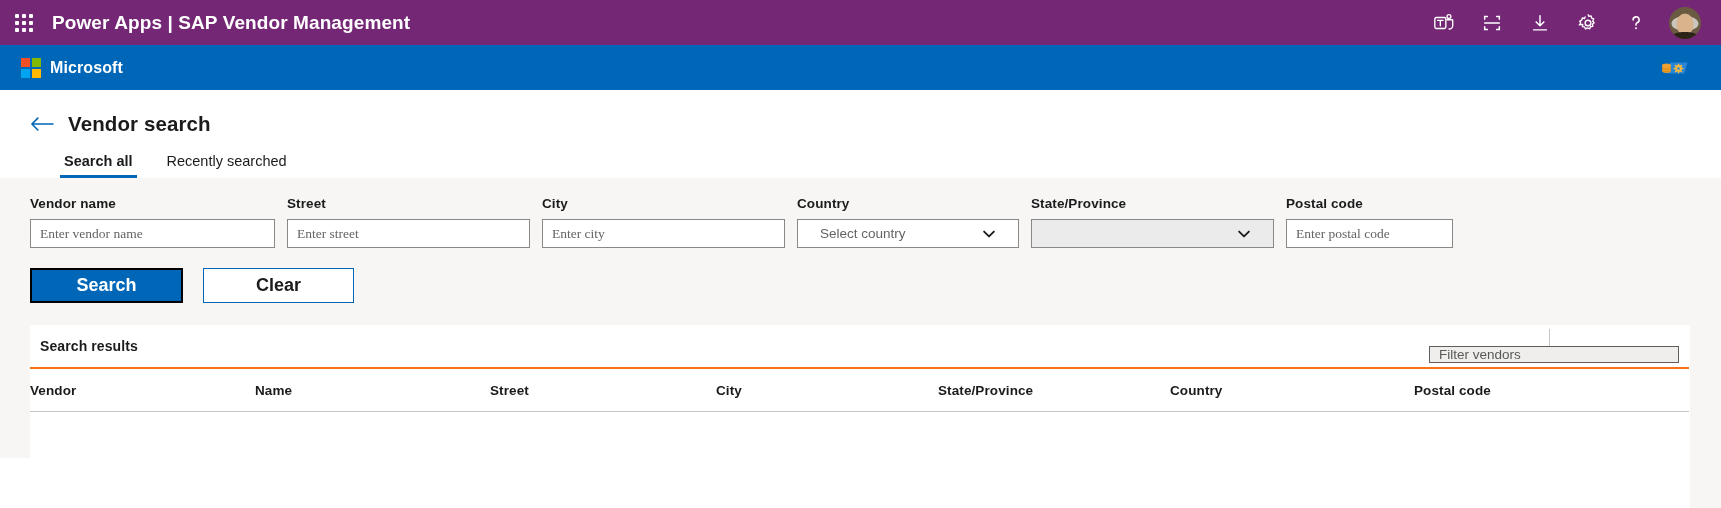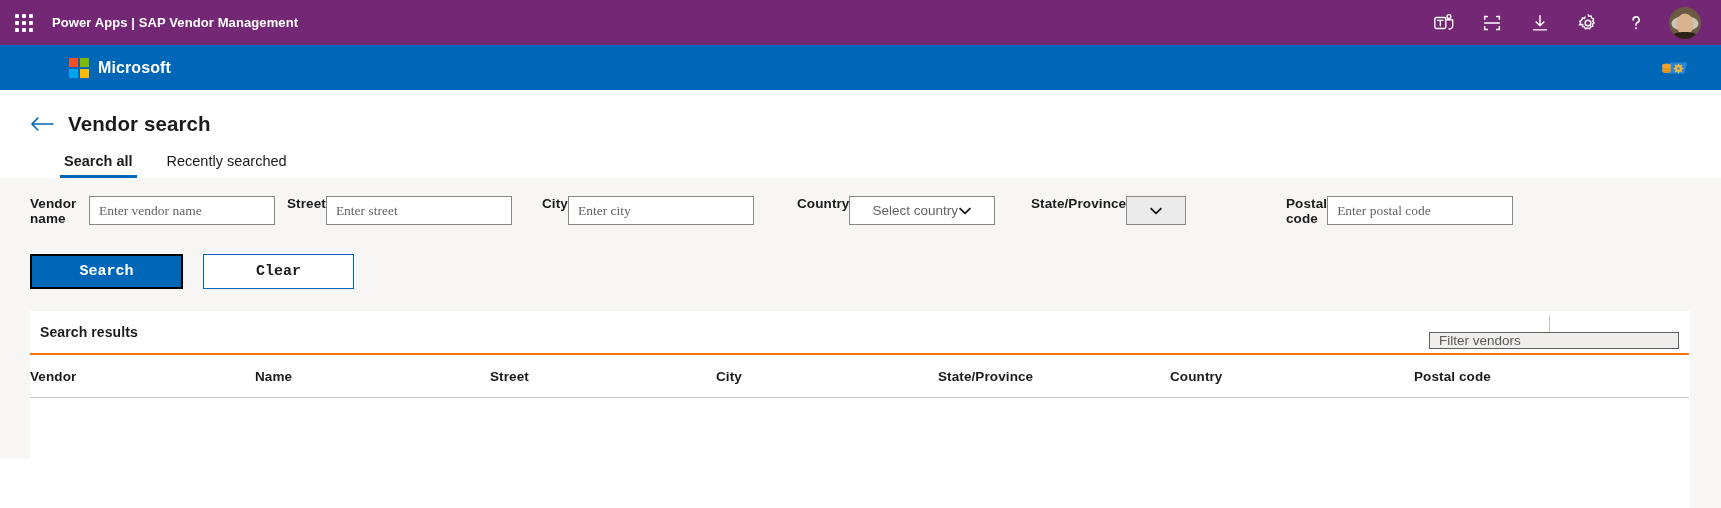--- a/index.html
+++ b/index.html
@@ -31,21 +31,21 @@
     cursor: pointer;
   }
   .waffle-grid {
     display: grid;
     grid-template-columns: repeat(3, 4px);
     grid-template-rows: repeat(3, 4px);
     gap: 3px;
   }
   .waffle-grid i { display: block; width: 4px; height: 4px; background: #ffffff; border-radius: 1px; }
   .suite-title {
-    font-size: 13px;
+    font-size: 19px;
     font-weight: 600;
     letter-spacing: .1px;
     white-space: nowrap;
     margin-left: 4px;
     cursor: pointer;
   }
   .suite-right {
     margin-left: auto;
     display: flex;
     align-items: center;
@@ -95,21 +95,21 @@
 
   
   .app-bar {
     height: 45px;
     background: #0067b8;
     display: flex;
     align-items: center;
     padding: 0 30px 0 21px;
     color: #ffffff;
   }
-  .ms-logo { display: flex; align-items: center; gap: 9px; cursor: pointer; margin-left: 48px; }
+  .ms-logo { display: flex; align-items: center; gap: 9px; cursor: pointer; }
   .ms-squares {
     display: grid;
     grid-template-columns: repeat(2, 9px);
     grid-template-rows: repeat(2, 9px);
     gap: 2px;
   }
   .ms-squares i { display: block; width: 9px; height: 9px; }
   .ms-name { font-size: 16px; font-weight: 600; letter-spacing: .1px; }
   .app-bar-right { margin-left: auto; display: flex; align-items: center; }
   .data-chip {
@@ -159,21 +159,21 @@
 
   
   .filter-panel {
     background: #f7f6f5;
     padding: 18px 30px 22px 30px;
   }
   .field-row {
     display: flex;
     gap: 12px;
   }
-  .field { display: flex; flex-direction: row; }
+  .field { display: flex; flex-direction: column; }
   .field-label {
     font-size: 13.5px;
     font-weight: 700;
     color: #1b1b1b;
     margin-bottom: 8px;
     letter-spacing: .1px;
   }
   .text-input {
     height: 29px;
     border: 1px solid #8a8886;
@@ -216,22 +216,22 @@
   .w-state  { width: 243px; }
   .w-postal { width: 167px; }
 
   .button-row {
     display: flex;
     gap: 20px;
     margin-top: 20px;
   }
   .btn {
     height: 35px;
-    font-family: Liberation Mono, monospace;
-    font-size: 15px;
+    font-family: Liberation Sans, sans-serif;
+    font-size: 18px;
     font-weight: 700;
     cursor: pointer;
     display: flex;
     align-items: center;
     justify-content: center;
   }
   .btn-primary {
     width: 153px;
     background: #0067b8;
     color: #ffffff;

